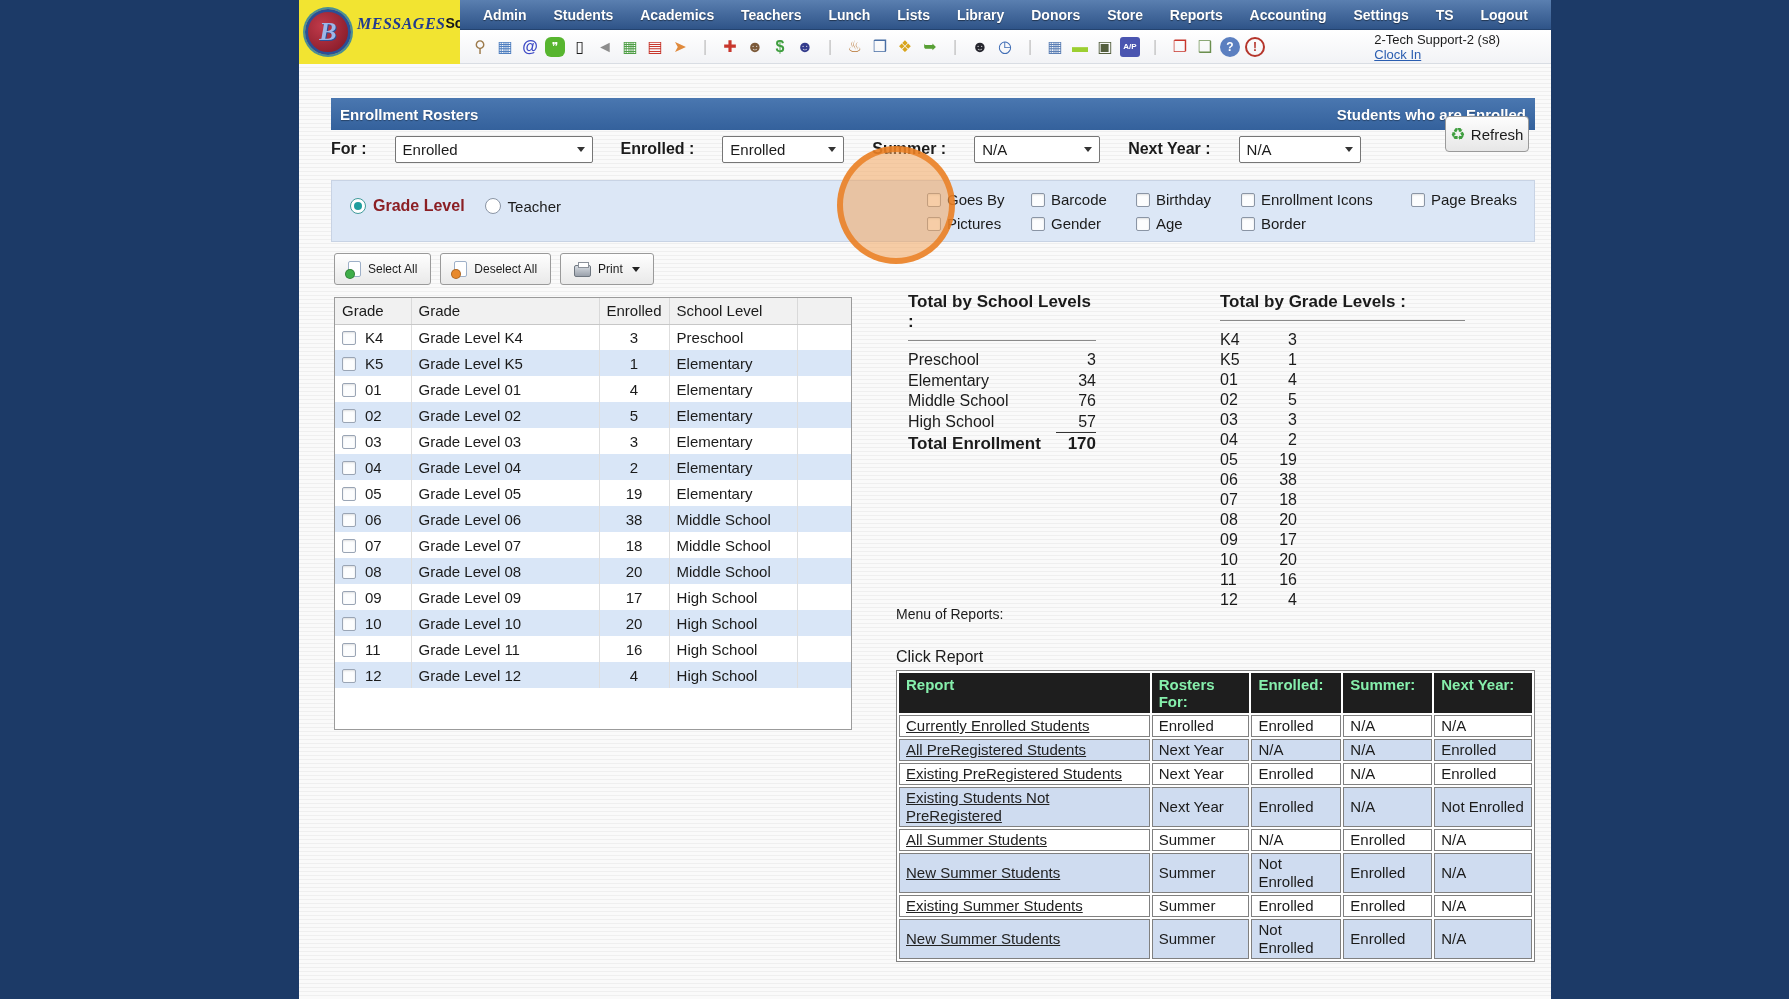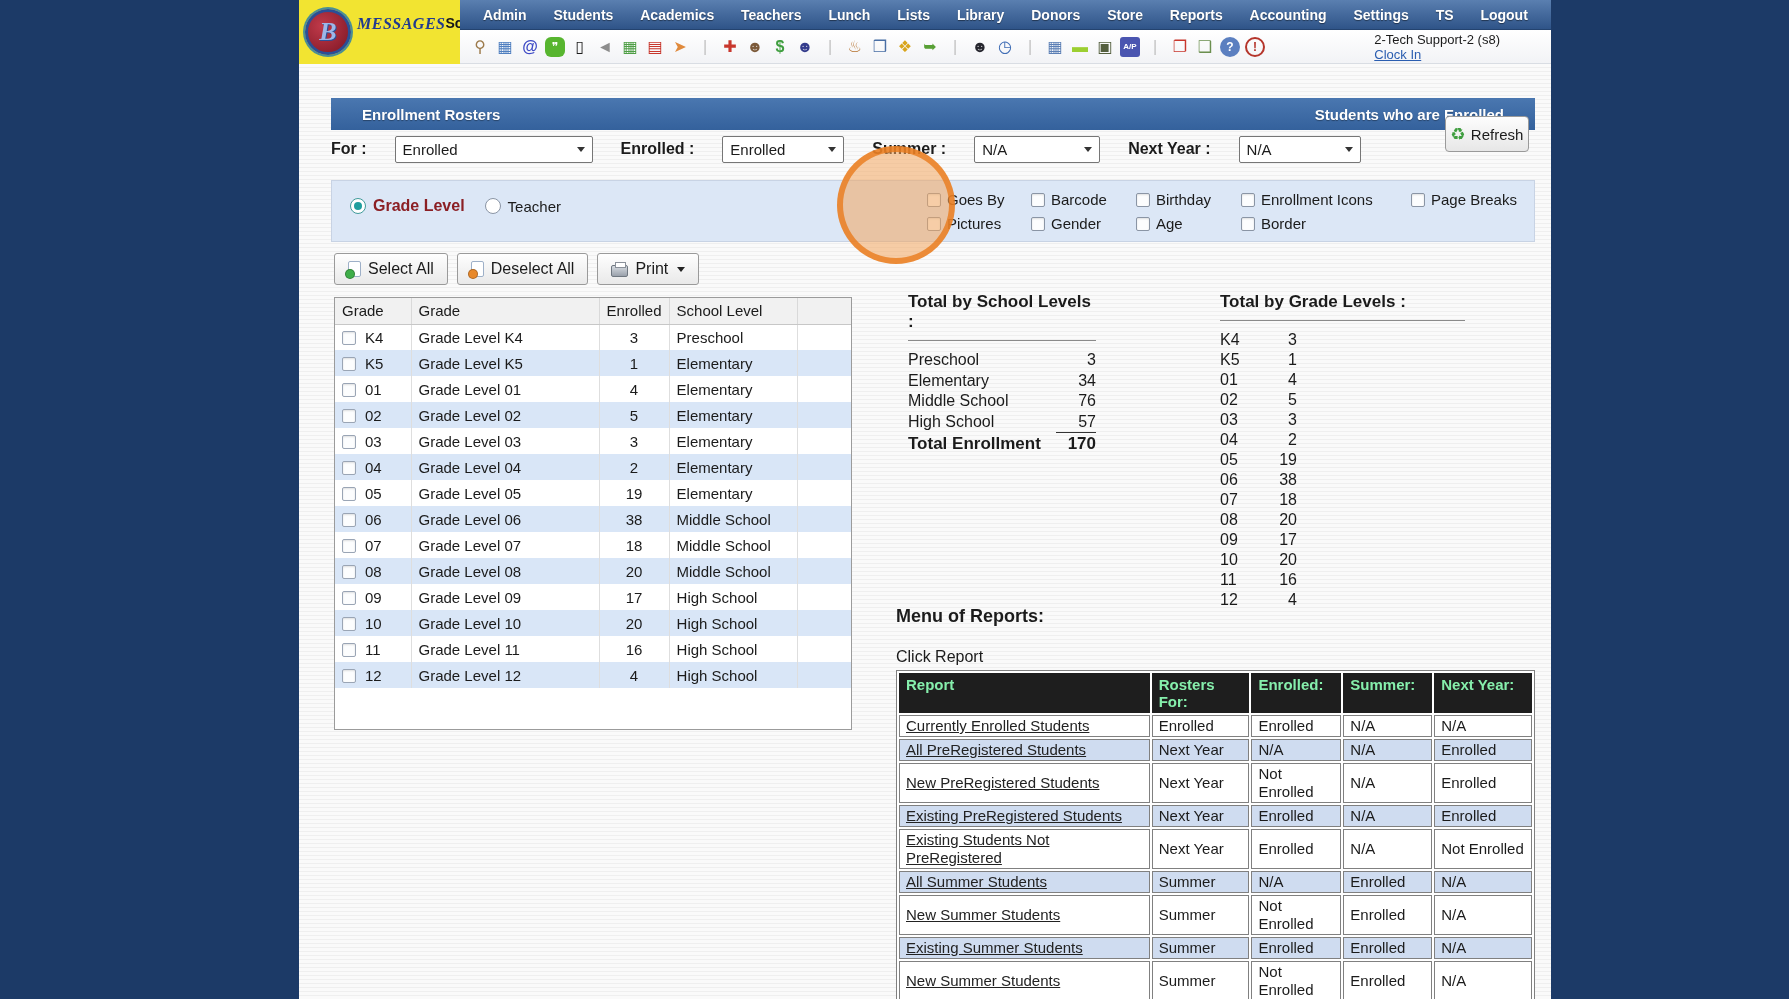--- a/index.html
+++ b/index.html
@@ -80,21 +80,21 @@
     width: 20px; height: 20px; font-size: 16px; cursor: pointer; line-height: 1;
   }
   #tb-user { margin-left: auto; margin-right: 51px; font-size: 13px; line-height: 15px; }
   .clockin { color: #2a5db0; text-decoration: underline; cursor: pointer; }
 
   
   #titlebar {
     position: absolute; left: 32px; top: 98px; width: 1204px; height: 32px;
     background: linear-gradient(180deg, #4a77b0, #34619c);
     color: #fff; font-weight: bold; font-size: 15px;
-    display: flex; justify-content: space-between; align-items: center; padding: 0 31px;
+    display: flex; justify-content: space-between; align-items: center; padding: 0 9px;
     text-shadow: 0 1px 1px rgba(0,0,0,.35);
   }
 
   
   #filter-row {
     position: absolute; left: 32px; top: 132px; width: 1100px; height: 34px;
     display: flex; align-items: center; gap: 28px; font-size: 16px; font-weight: bold;
   }
   .sel {
     height: 27px; background: #fff; border: 1px solid #767676; border-radius: 2px;
@@ -139,21 +139,21 @@
   .cb {
     width: 14px; height: 14px; background: #fcfdfe; border: 1px solid #8a95a5;
     box-shadow: inset 0 1px 2px rgba(0,0,0,.12); flex: 0 0 14px; border-radius: 2px;
   }
 
   
   #buttons-row { position: absolute; left: 35px; top: 253px; display: flex; gap: 9px; }
   .btn {
     height: 32px; display: inline-flex; align-items: center; gap: 7px; padding: 0 13px;
     background: linear-gradient(180deg, #fefefe, #e9e9e9); border: 1px solid #9a9a9a;
-    border-radius: 3px; font-size: 16px; cursor: pointer;
+    border-radius: 3px; font-size: 12px; cursor: pointer;
   }
   .icon-page { position: relative; width: 13px; height: 16px; background: #fff; border: 1px solid #9eb0c8; border-radius: 2px; }
   .icon-page::after { content: ""; position: absolute; left: -4px; bottom: -3px; width: 8px; height: 8px; border-radius: 50%; border: 1px solid rgba(0,0,0,.25); }
   .icon-page.green::after { background: #3fae49; }
   .icon-page.orange::after { background: #e8892b; }
   .icon-print { position: relative; width: 17px; height: 12px; margin-top: 3px; background: linear-gradient(#d6dbe1, #9aa1ab); border: 1px solid #6f7780; border-radius: 2px; }
   .icon-print::before { content: ""; position: absolute; left: 3px; top: -4px; width: 9px; height: 4px; background: #fff; border: 1px solid #8a9099; }
   .bcaret { width: 0; height: 0; border-left: 4px solid transparent; border-right: 4px solid transparent; border-top: 5px solid #222; margin-left: 2px; }
 
   
@@ -181,21 +181,21 @@
   .trow { display: flex; line-height: 20.5px; }
   .tlabel { flex: 1; }
   .tval { width: 40px; text-align: right; }
   #totals-school .tot-rows .trow:last-of-type .tval { border-bottom: 1px solid #333; }
   .total-bold { font-weight: bold; font-size: 17px; line-height: 22px; }
   .grow-line { display: flex; line-height: 20px; }
   .gcode { width: 48px; }
   .gval { width: 29px; text-align: right; }
 
   
-  #menu-title { position: absolute; left: 597px; top: 606px; font-size: 18px; font-weight: bold; }
+  #menu-title { position: absolute; left: 597px; top: 606px; font-size: 14px; font-weight: normal; }
   #click-report { position: absolute; left: 597px; top: 648px; font-size: 16px; }
   #reports-wrap { position: absolute; left: 597px; top: 670px; width: 641px; }
   #reports-wrap table {
     width: 639px; border-collapse: separate; border-spacing: 2px;
     background: #fff; border: 1px solid #808080; font-size: 15px;
   }
   #reports-wrap th {
     background: #1e1e1e; color: #86efac; text-align: left; padding: 2px 6px;
     font-size: 15px; line-height: 17px; border: 1px solid #1e1e1e; vertical-align: top;
   }
@@ -708,27 +708,20 @@
             </tr>
 
             <tr>
               <td><span class="rlink">All PreRegistered Students</span></td>
               <td>Next Year</td>
               <td>N/A</td>
               <td>N/A</td>
               <td>Enrolled</td>
             </tr>
 
-            <tr>
-              <td><span class="rlink">New PreRegistered Students</span></td>
-              <td>Next Year</td>
-              <td>Not Enrolled</td>
-              <td>N/A</td>
-              <td>Enrolled</td>
-            </tr>
 
             <tr>
               <td><span class="rlink">Existing PreRegistered Students</span></td>
               <td>Next Year</td>
               <td>Enrolled</td>
               <td>N/A</td>
               <td>Enrolled</td>
             </tr>
 
             <tr>

